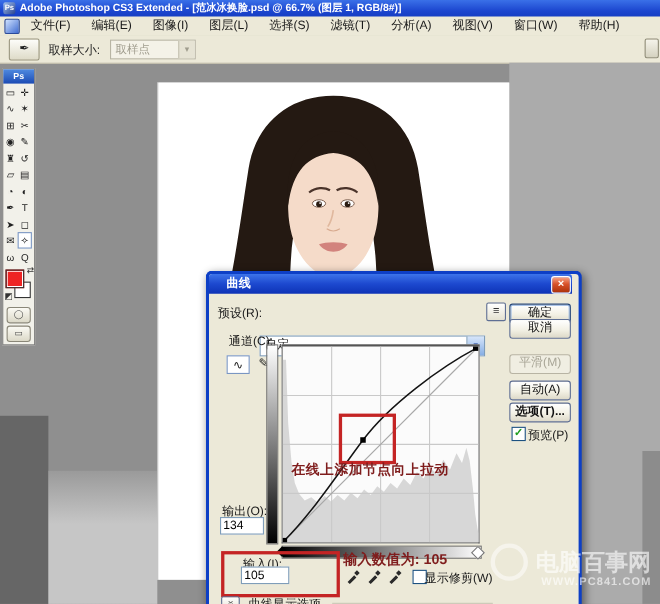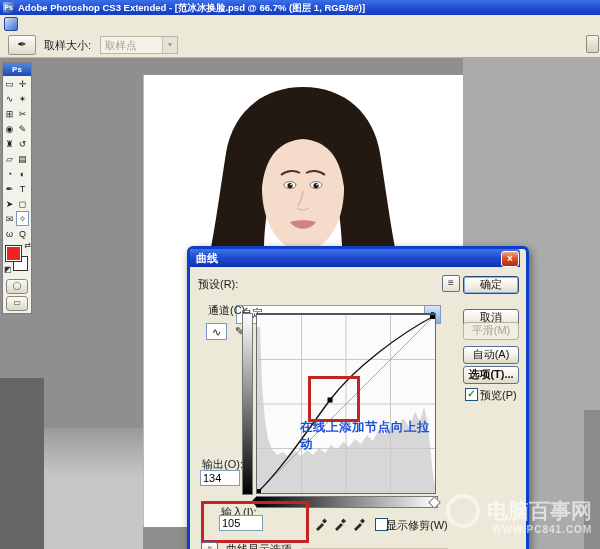--- a/index.html
+++ b/index.html
@@ -59,21 +59,21 @@
   .tb-btn{margin:2px auto;width:20px;height:13px;border:1px solid #8a8778;
      border-radius:3px;background:linear-gradient(#fbfaf4,#dcd9c8);
      text-align:center;font-size:8px;line-height:12px;color:#444;}
   
   .dialog{left:187px;top:246px;width:336px;height:303px;background:#ece9d8;
      border:3px solid #0d3fc6;border-bottom:none;border-radius:6px 6px 0 0;
      box-shadow:2px 3px 8px rgba(0,0,0,.45);font-size:11px;color:#1a1a1a;}
   .dlg-title{left:-0px;top:0;width:330px;height:18px;
      background:linear-gradient(180deg,#3d74ea 0%,#1d49cf 50%,#0d33b6 100%);
      border-radius:3px 3px 0 0;color:#fff;font-weight:bold;line-height:18px;}
-  .dlg-title span{margin-left:6px;}
+  .dlg-title span{margin-left:16px;}
   .close-btn{left:311px;top:2px;width:16px;height:14px;border:1px solid #fff;
      border-radius:3px;background:linear-gradient(180deg,#f7a589,#d8512a 45%,#aa3009);
      color:#fff;font-size:10px;font-weight:bold;text-align:center;line-height:13px;}
   .lbl{white-space:nowrap;}
   .dd{background:#fff;border:1px solid #7f9db9;line-height:15px;padding-left:4px;
      font-size:11px;margin-top:30px;}
   .dd .arr{position:absolute;right:0;top:0;width:15px;height:100%;
      background:linear-gradient(180deg,#d6e5fa,#86aee4);border-left:1px solid #7f9db9;
      color:#12348f;text-align:center;font-size:8px;line-height:15px;}
   .mini-btn{border:1px solid #5f6f94;border-radius:2px;
@@ -86,21 +86,21 @@
      background:#f0eee2;box-shadow:none;}
   .chk{width:11px;height:11px;background:#fff;border:1px solid #1c5180;
      font-size:10px;line-height:10px;text-align:center;color:#1e9e1e;font-weight:bold;}
   .grid{left:66px;top:64px;width:178px;height:178px;background:#fbfbfb;
      border:1px solid #6a6a6a;border-top:2px solid #555;}
   .vgrad{left:52px;top:64px;width:9px;height:180px;border:1px solid #777;
      background:linear-gradient(180deg,#fff,#000);}
   .hgrad{left:66px;top:247px;width:180px;height:10px;border:1px solid #777;
      background:linear-gradient(90deg,#000,#fff);}
   .diamond{width:7px;height:7px;transform:rotate(45deg);}
-  .red-note{color:#1d4ed8;font-weight:bold;margin-left:35px;}
+  .red-note{color:#7f1d1d;font-weight:bold;}
   .red-box{border:3px solid #c42424;background:transparent;}
   .tool-icon{width:21px;height:17px;text-align:center;line-height:16px;font-size:11px;
      color:#222;}
   .tool-icon.sel{background:#fff;border:1px solid #7a96c2;box-sizing:border-box;}
   .sep-line{height:1px;background:#c9c5b2;border-bottom:1px solid #fff;}
   .dropper{width:15px;height:15px;}
   
   .wm{color:rgba(255,255,255,.62);font-weight:bold;white-space:nowrap;}
   .wm-logo{left:446px;top:494px;width:34px;height:34px;border:4px solid rgba(255,255,255,.5);
      border-radius:50%;box-sizing:border-box;}
@@ -108,20 +108,32 @@
 </head>
 <body>
 
 <div class="abs titlebar">
   <div class="abs app-icon">Ps</div>
   <div class="abs title-text">Adobe Photoshop CS3 Extended - [范冰冰换脸.psd @ 66.7% (图层 1, RGB/8#)]</div>
 </div>
 
 <div class="abs menubar">
   <div class="abs doc-icon"></div>
+  <div class="abs menubar-items">
+    <span class="menu-item">文件(F)</span>
+    <span class="menu-item">编辑(E)</span>
+    <span class="menu-item">图像(I)</span>
+    <span class="menu-item">图层(L)</span>
+    <span class="menu-item">选择(S)</span>
+    <span class="menu-item">滤镜(T)</span>
+    <span class="menu-item">分析(A)</span>
+    <span class="menu-item">视图(V)</span>
+    <span class="menu-item">窗口(W)</span>
+    <span class="menu-item">帮助(H)</span>
+  </div>
 </div>
 
 <div class="abs optionsbar">
   <div class="abs tool-in-bar">
     <span>✒</span>
   </div>
   <div class="abs sample-label">取样大小:</div>
   <div class="abs dd-disabled">
     <span>取样点</span>
     <span class="arr">▾</span>
@@ -273,20 +285,21 @@
     <div class="abs red-box" style="left:51px;top:61px;width:46px;height:40px;"></div>
     <div class="abs red-note" style="left:8px;top:104px;font-size:12.5px;letter-spacing:0.5px;">在线上添加节点向上拉动</div>
   </div>
 
   <div class="abs lbl" style="left:12px;top:208px;">输出(O):</div>
   <input class="abs" style="left: 10px; top: 221px; width: 34px; height: 14px; border: 1px solid rgb(127, 157, 185); font-size: 11px; padding: 0px 2px; font-family: &quot;Liberation Sans&quot;, sans-serif;" value="134">
 
   <div class="abs lbl" style="left:31px;top:256px;">输入(I):</div>
   <input class="abs" style="left: 29px; top: 266px; width: 38px; height: 14px; border: 1px solid rgb(127, 157, 185); font-size: 11px; padding: 0px 2px; font-family: &quot;Liberation Sans&quot;, sans-serif;" value="105">
   <div class="abs red-box" style="left:11px;top:252px;width:102px;height:36px;"></div>
+  <div class="abs red-note" style="left:122px;top:251px;font-size:13px;">输入数值为: 105</div>
 
   <svg class="abs dropper" style="left:124px;top:268px;">
     <path d="M2 12 L8 6 L10 8 L4 14 Z M8 4 l2.5 -2.5 2.5 2.5 -2.5 2.5 z" fill="#2a2a2a"></path>
     </svg>
   <svg class="abs dropper" style="left:143px;top:268px;">
     <path d="M2 12 L8 6 L10 8 L4 14 Z M8 4 l2.5 -2.5 2.5 2.5 -2.5 2.5 z" fill="#2a2a2a"></path>
     </svg>
   <svg class="abs dropper" style="left:162px;top:268px;">
     <path d="M2 12 L8 6 L10 8 L4 14 Z M8 4 l2.5 -2.5 2.5 2.5 -2.5 2.5 z" fill="#2a2a2a"></path>
     </svg>
@@ -294,21 +307,21 @@
   <div class="abs chk" style="left:185px;top:269px;"></div>
   <div class="abs lbl" style="left:196px;top:269px;">显示修剪(W)</div>
 
   <div class="abs mini-btn" style="left:11px;top:293px;width:15px;height:12px;font-size:9px;line-height:11px;">
     <span style="display:inline-block;transform:rotate(90deg);">»</span>
   </div>
   <div class="abs lbl" style="left:36px;top:293px;">曲线显示选项</div>
   <div class="abs sep-line" style="left:112px;top:299px;width:146px;"></div>
 
   <div class="abs xpbtn default" style="left:273px;top:27px;width:54px;height:16px;">确定</div>
-  <div class="abs xpbtn" style="left:273px;top:60px;width:54px;height:16px;">取消</div>
+  <div class="abs xpbtn" style="left:273px;top:41px;width:54px;height:16px;">取消</div>
   <div class="abs xpbtn disabled" style="left:273px;top:73px;width:54px;height:16px;">平滑(M)</div>
   <div class="abs xpbtn" style="left:273px;top:97px;width:54px;height:16px;">自动(A)</div>
   <div class="abs xpbtn" style="left:273px;top:117px;width:54px;height:16px;font-weight:bold;">选项(T)...</div>
   <div class="abs chk" style="left:275px;top:139px;">✓</div>
   <div class="abs lbl" style="left:290px;top:139px;">预览(P)</div>
 </div>
 
 <div class="abs wm-logo"></div>
 <div class="abs wm" style="left:487px;top:497px;font-size:21px;">电脑百事网</div>
 <div class="abs wm" style="left:492px;top:524px;font-size:10px;letter-spacing:1px;">WWW.PC841.COM</div>

